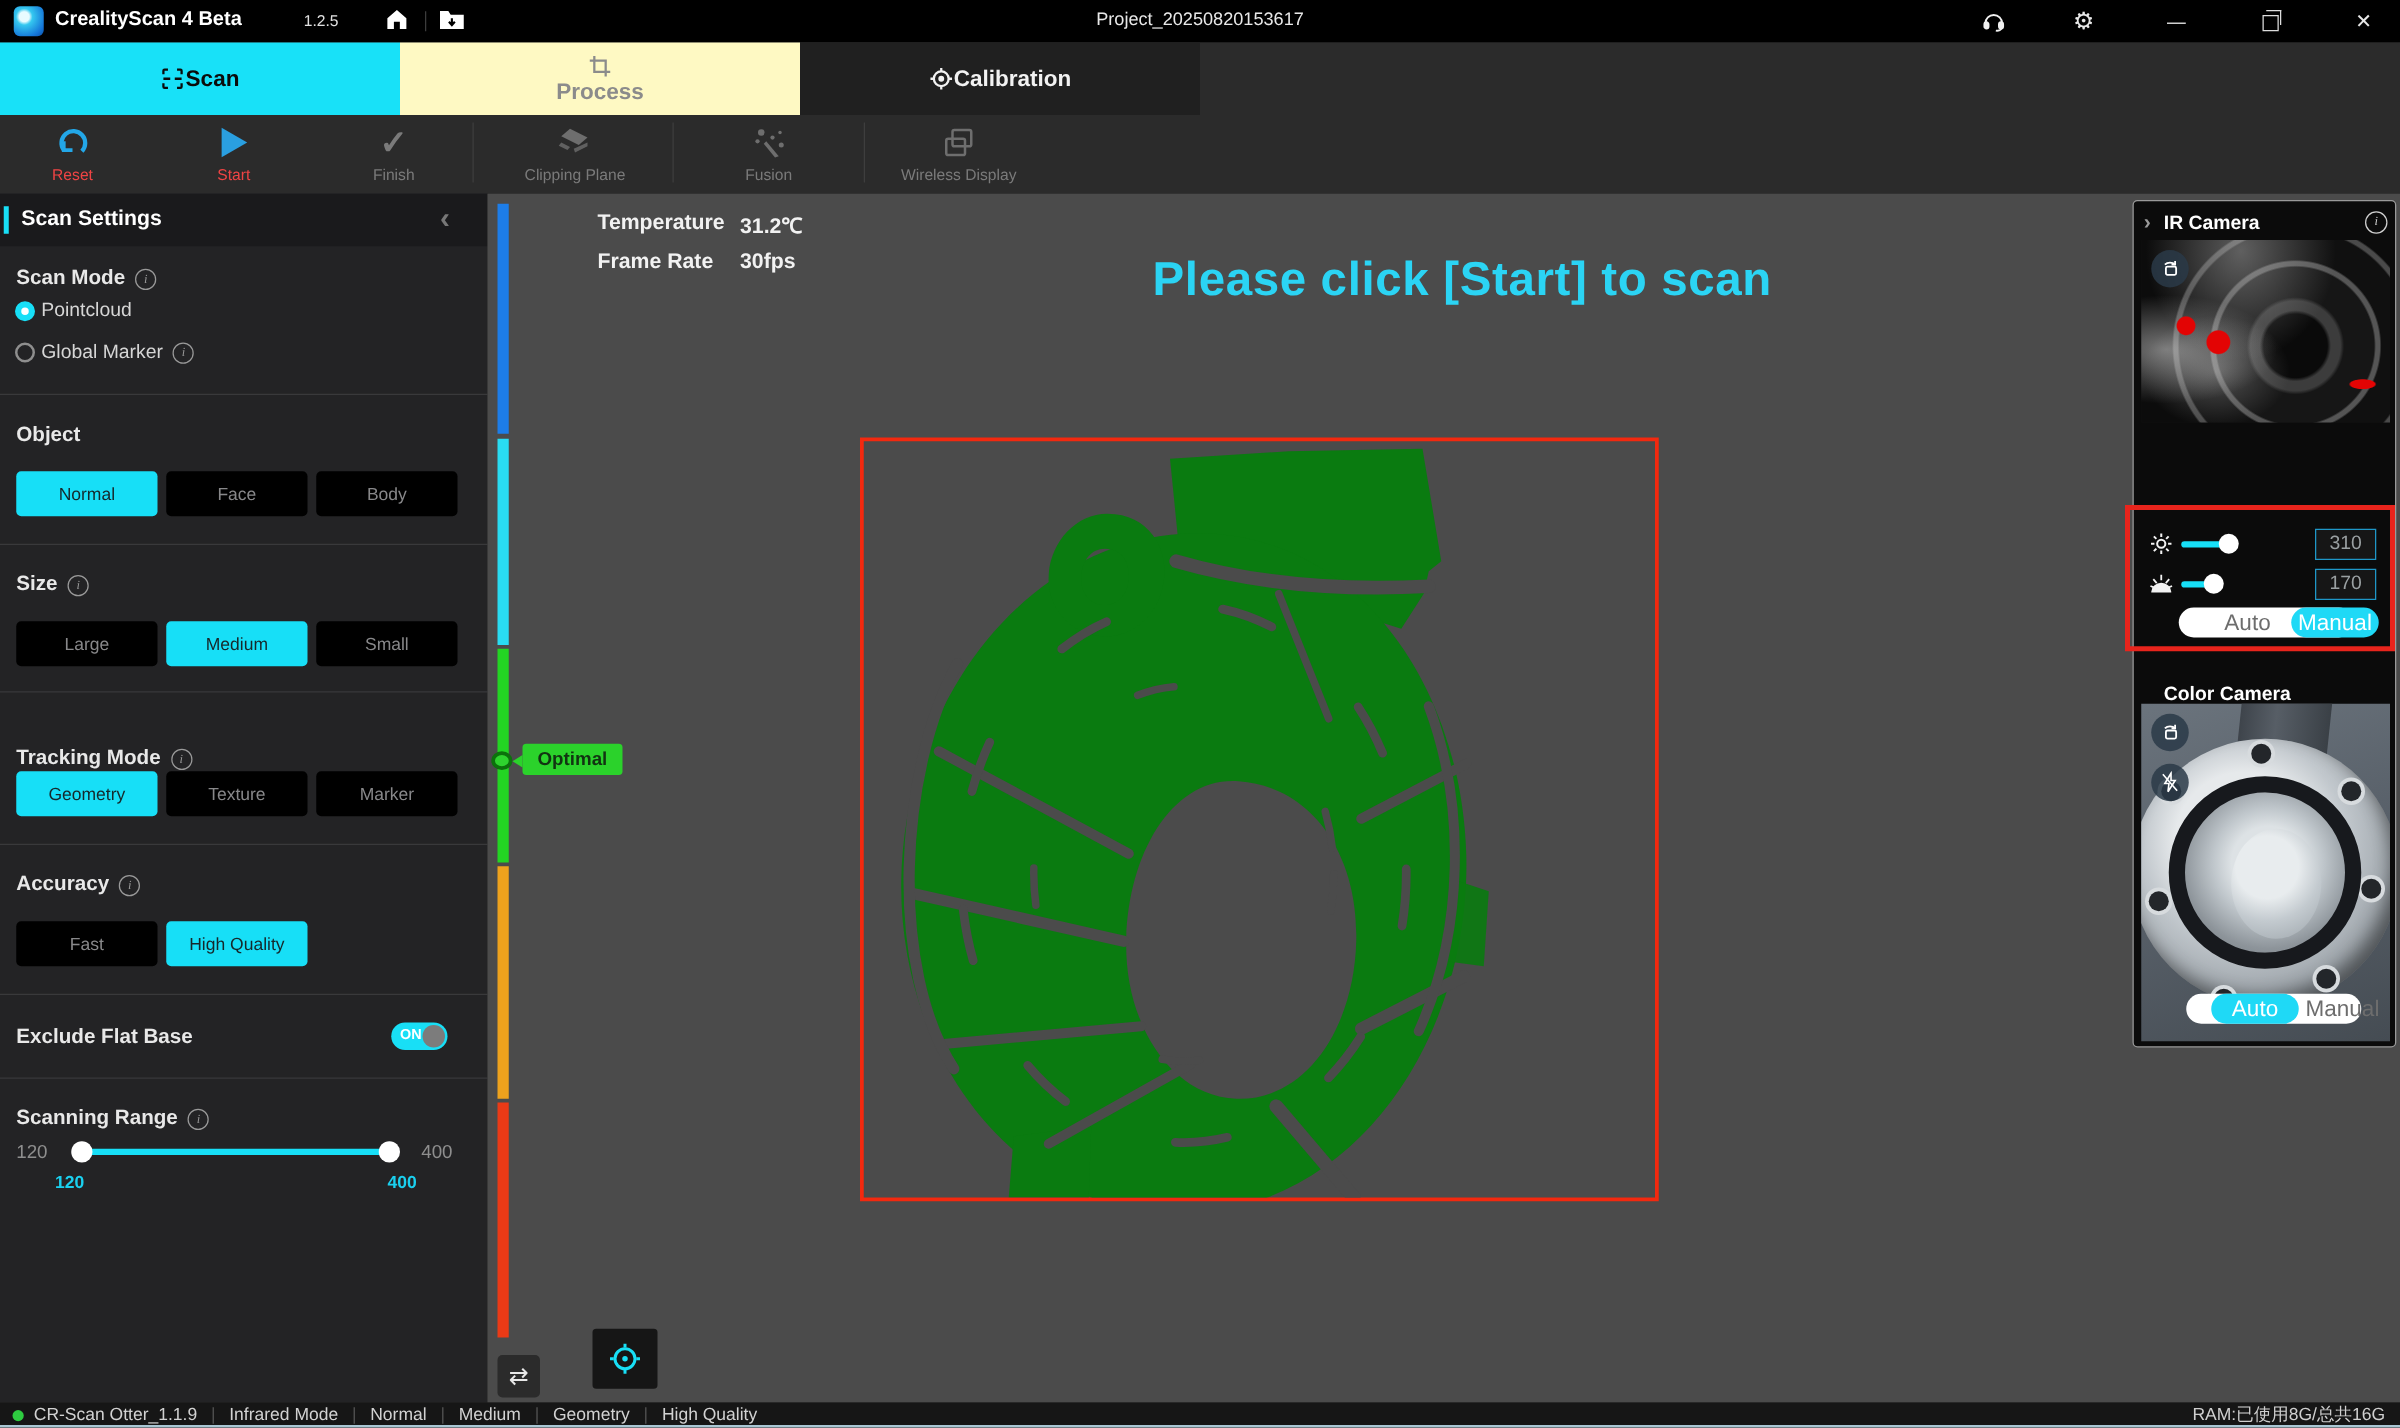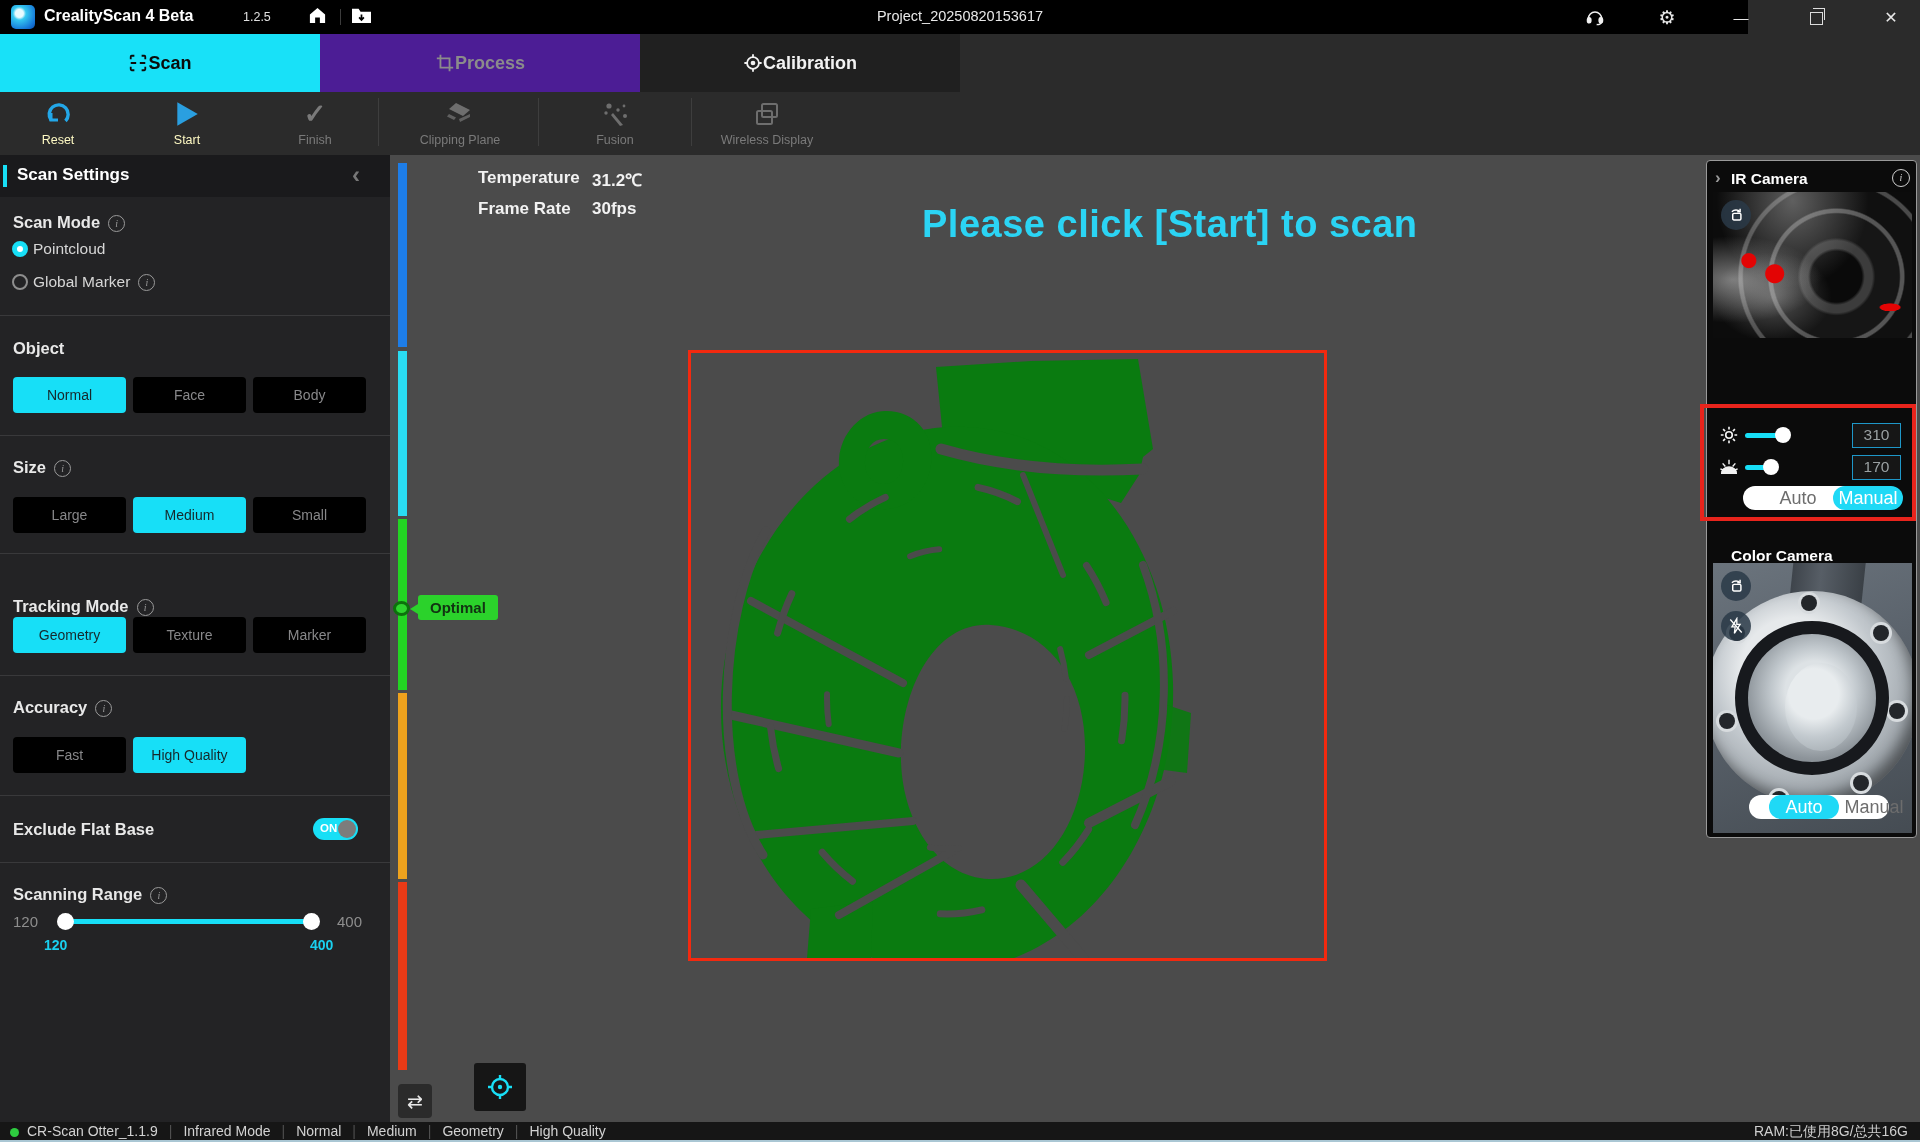--- a/index.html
+++ b/index.html
@@ -1,43 +1,43 @@
 <!DOCTYPE html>
 <html><head>
 <meta charset="utf-8">
 <style>
   html,body{margin:0;padding:0;width:1920px;height:1142px;overflow:hidden;
     font-family:"Liberation Sans",sans-serif;background:#2b2b2b;-webkit-font-smoothing:antialiased;}
 
   
-  #titlebar{position:absolute;left:0;top:0;width:1748px;height:34px;background:#000;color:#fff;}
+  #titlebar{position:absolute;left:0;top:0;width:1920px;height:34px;background:#000;color:#fff;}
   .logo{position:absolute;left:11px;top:5px;width:24px;height:24px;border-radius:5px;
     background:radial-gradient(circle at 35% 35%,#e8fbff 0 18%,#35c8f0 30%,#1576d8 75%,#0b4fa8 100%);}
   .app-name{position:absolute;left:44px;top:7px;font-size:16px;font-weight:bold;}
   .app-ver{position:absolute;left:243px;top:10px;font-size:12.5px;color:#e0e0e0;}
   .tb-icon{position:absolute;top:6px;width:26px;height:22px;color:#f0f0f0;text-align:center;cursor:pointer;}
   .tb-sep{position:absolute;left:340px;top:9px;width:1px;height:16px;background:#3c3c3c;}
   .proj-title{position:absolute;left:0;top:8px;width:1920px;text-align:center;font-size:14.5px;color:#e8e8e8;}
   .win-ctl{position:absolute;top:0;height:34px;width:46px;display:flex;align-items:center;justify-content:center;color:#e8e8e8;cursor:pointer;}
   .restore-glyph{width:11px;height:11px;border:1.5px solid #ddd;position:relative;margin-top:2px;}
   .restore-glyph:before{content:"";position:absolute;left:2px;top:-5px;width:11px;height:11px;border-top:1.5px solid #ddd;border-right:1.5px solid #ddd;}
 
   
   #tabbar{position:absolute;left:0;top:34px;width:1920px;height:58px;background:#2b2b2b;}
   .tab{position:absolute;top:0;height:58px;display:flex;align-items:center;justify-content:center;gap:0;
     font-size:18px;font-weight:bold;cursor:pointer;}
   #tab-scan{left:0;width:320px;background:#18e1f8;color:#0b0b0b;}
-  #tab-process{left:320px;width:320px;background:#4c1d95;color:#8b8b8b;}
+  #tab-process{left:320px;width:320px;background:#fef9c3;color:#8b8b8b;flex-direction:column;}
   #tab-calibration{left:640px;width:320px;background:#202020;color:#f2f2f2;}
 
   
   #toolbar{position:absolute;left:0;top:92px;width:1920px;height:63px;background:#2b2b2b;}
   .tool{position:absolute;top:6px;width:110px;text-align:center;cursor:pointer;}
   .tool .ticon{height:32px;display:flex;align-items:center;justify-content:center;}
-  .tool .tlabel{font-size:12.5px;margin-top:3px;color:#fef9c3;}
+  .tool .tlabel{font-size:12.5px;margin-top:3px;color:#ef4444;}
   .tool.disabled .tlabel{color:#7a7a7a;}
   .vsep{position:absolute;top:6px;width:1px;height:48px;background:#3e3e3e;}
 
   
   #sidebar{position:absolute;left:0;top:155px;width:390px;height:967px;background:#232325;color:#e6e6e6;}
   #sb-header{position:absolute;left:0;top:0;width:390px;height:42px;background:#1a1a1c;}
   #sb-header .accent{position:absolute;left:3px;top:10px;width:4px;height:22px;background:#18dff6;}
   #sb-header .sb-title{position:absolute;left:17px;top:10px;font-size:17px;font-weight:bold;color:#fff;}
   #sb-collapse{position:absolute;left:352px;top:6px;font-size:24px;font-weight:bold;color:#777;cursor:pointer;}
   .sb-label{position:absolute;left:13px;font-size:16.5px;font-weight:bold;color:#e8e8e8;}

